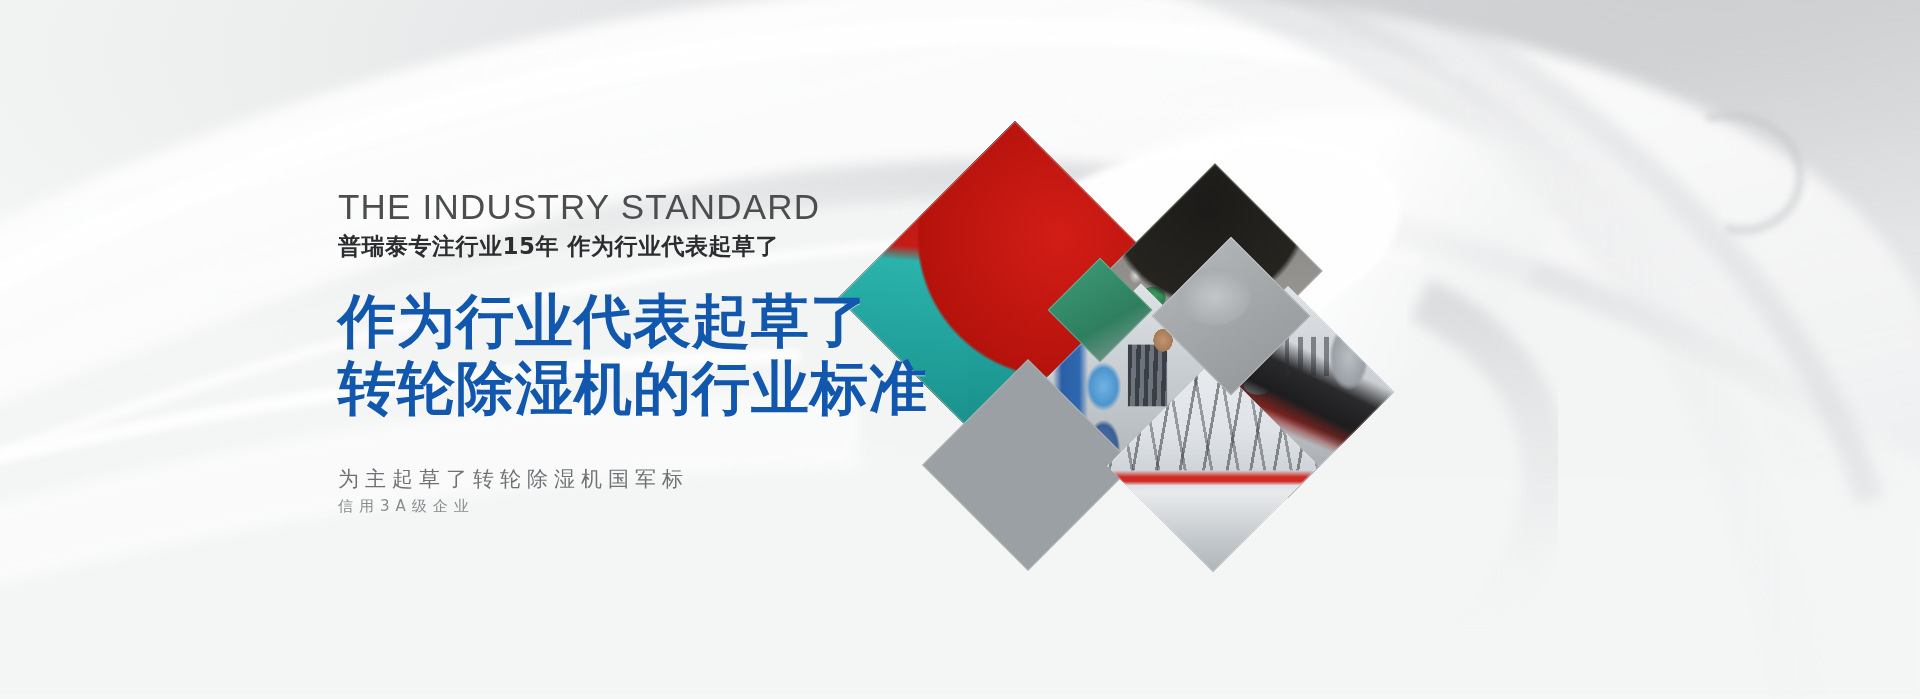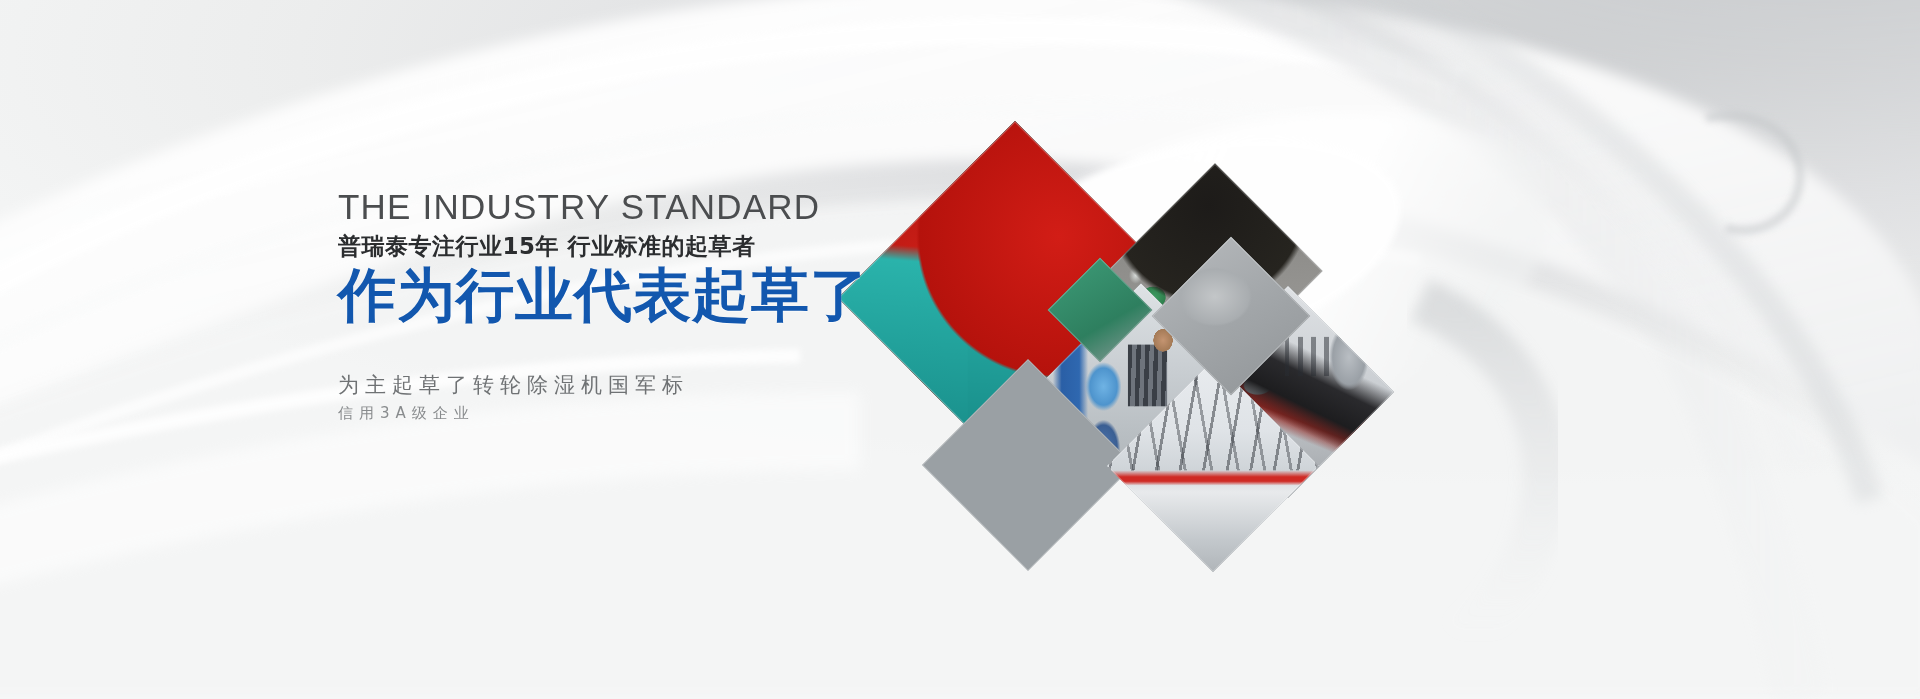--- a/index.html
+++ b/index.html
@@ -36,20 +36,21 @@
     font-weight:400; line-height:1.06; white-space:nowrap;
     font-family:"Liberation Sans","DejaVu Sans",sans-serif;
   }
   .eyebrow-cn{
     margin-top:6px;
     font-size:23px; font-weight:700; color:#2b2d2f; letter-spacing:.5px;
     white-space:nowrap;
     font-family:"DejaVu Sans","Liberation Sans",sans-serif;
   }
   .headline{
+    margin-top:26px;
     font-size:58px; font-weight:700; color:#1257ae;
     line-height:1.16; letter-spacing:1px; white-space:nowrap;
     font-family:"DejaVu Sans","Liberation Sans",sans-serif;
     text-shadow:0 1px 0 rgba(255,255,255,.55);
   }
   .headline .hl-2{ display:block; }
   .sub{
     margin-top:40px;
     font-size:21px; color:#6f7274; letter-spacing:6px; line-height:1.55;
     white-space:nowrap;
@@ -256,24 +257,25 @@
 
     <path d="M 1706,118 C 1760,108 1800,136 1800,176 C 1800,214 1762,238 1726,228" fill="none" stroke="#c5c8ca" stroke-width="9" opacity=".55" filter="url(#soft3)"></path>
 
     <path d="M -60,520 C 260,430 560,390 860,392 L 860,470 C 540,470 240,520 -60,600 Z" fill="#ffffff" opacity=".55" filter="url(#soft)"></path>
     <path d="M -60,470 C 240,400 520,360 800,356" fill="none" stroke="#ffffff" stroke-width="14" opacity=".85" filter="url(#soft3)"></path>
   </svg>
 
   <div class="copy">
     <div class="eyebrow-en">THE INDUSTRY STANDARD</div>
 
-    <div class="eyebrow-cn">普瑞泰专注行业15年  行业标准的起草者</div>
+    <div class="eyebrow-cn">普瑞泰专注行业15年  作为行业代表起草了</div>
 
     <div class="headline">
       <span class="hl-1">作为行业代表起草了</span>
+      <span class="hl-2">转轮除湿机的行业标准</span>
     </div>
 
     <div class="sub">
       <span class="sub-1">为主起草了转轮除湿机国军标</span>
       <span class="sub-2">信用3A级企业</span>
     </div>
   </div>
 
   <div class="collage">
 

